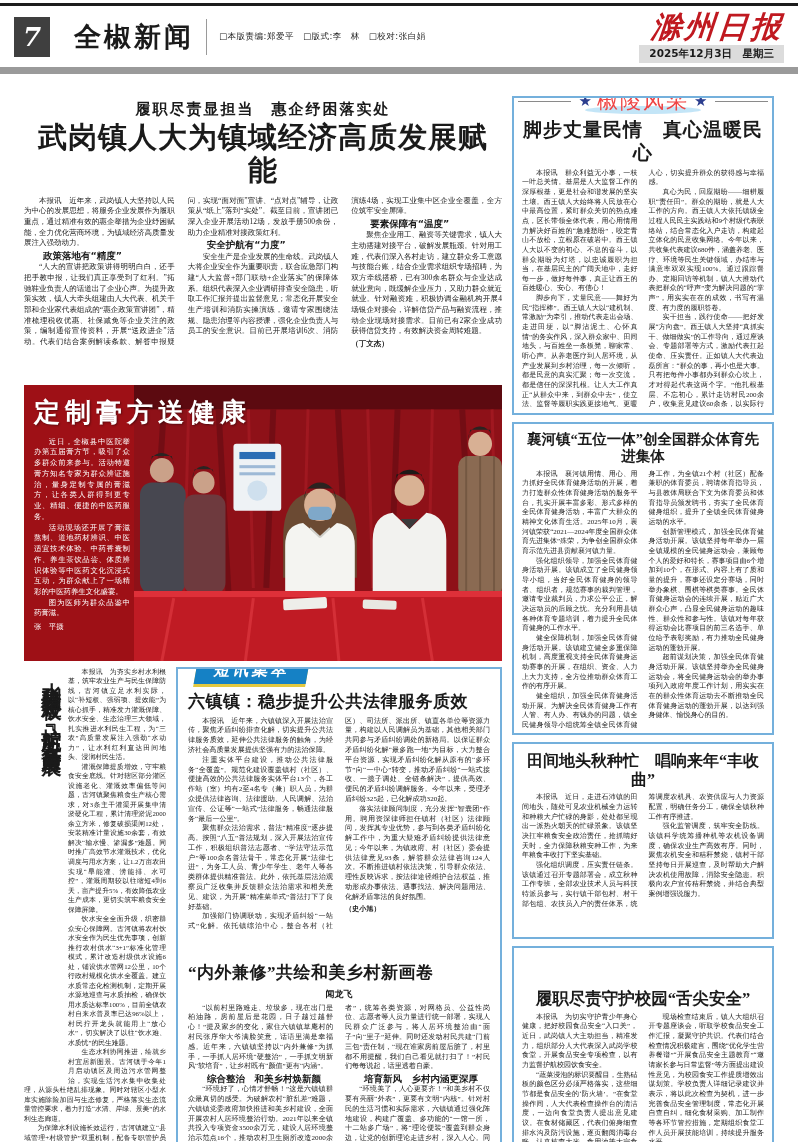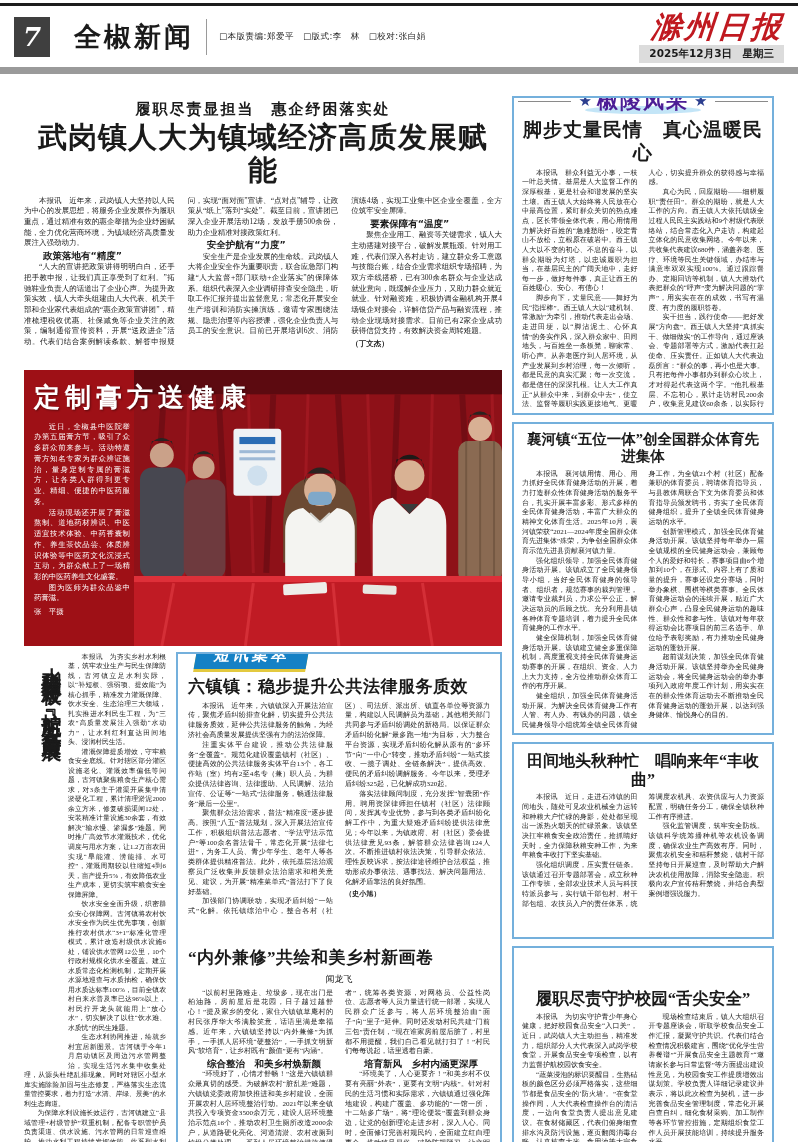--- a/index.html
+++ b/index.html
@@ -25,56 +25,56 @@
   .main-col{width:478px;flex:none;}
   .side-col{flex:1;display:flex;flex-direction:column;gap:7px;}
   
   .kicker{text-align:center;font-size:15px;font-weight:900;letter-spacing:2px;margin:18px 0 2px;}
   .lead-title{text-align:center;font-size:29px;font-weight:900;letter-spacing:1px;margin:0 0 8px;line-height:1.15;}
   .lead-body{column-count:3;column-gap:13px;height:172px;overflow:hidden;font-size:7.5px;line-height:1.42;text-align:justify;}
   .lead-body p,.sbody p,.sn-body p,.water-body p,.pb-cap p{margin:0;text-indent:2em;text-align:justify;}
   .subhead{text-align:center;font-weight:900;font-size:9.5px;margin:5px 0;text-indent:0;font-family:"DejaVu Sans",sans-serif;}
   .byline{text-align:right;text-indent:0 !important;padding-right:8px;margin-top:2px !important;font-weight:700;}
   
-  .photo-box{height:276px;background:#9e1016;margin-top:2px;position:relative;display:flex;overflow:hidden;}
+  .photo-box{height:276px;background:#9e1016;margin-top:17px;position:relative;display:flex;overflow:hidden;}
   .pb-title{position:absolute;top:10px;left:10px;color:#fff;font-size:26px;font-weight:900;letter-spacing:5px;z-index:3;
             text-shadow:1px 1px 2px rgba(0,0,0,.4);}
   .pb-cap{width:96px;flex:none;padding:52px 4px 6px 10px;color:#fff;font-size:7.4px;line-height:1.45;z-index:2;}
   .pb-credit{text-align:right;text-indent:0 !important;padding-right:6px;margin-top:3px !important;}
   .pb-photo{flex:1;position:relative;}
   .pb-photo svg{width:100%;height:100%;display:block;}
   
   .bottom-row{display:flex;gap:10px;margin-top:6px;height:548px;}
   .water{width:142px;flex:none;overflow:hidden;}
   .water-title{writing-mode:vertical-rl;float:left;font-size:20px;font-weight:900;line-height:1;
                width:38px;height:412px;letter-spacing:3px;margin-right:6px;font-family:"DejaVu Sans",sans-serif;}
   .water-body{font-size:6.8px;line-height:1.4;height:548px;overflow:hidden;}
   
   .shortnews{flex:1;border:2px solid #74b0dc;position:relative;padding:4px 10px 6px;overflow:hidden;}
   .badge-row{margin:-16px 0 2px 8px;display:flex;align-items:center;}
   .badge{background:#1581c5;color:#fff;font-weight:900;font-size:16px;letter-spacing:3px;padding:3px 18px;
          transform:skewX(-10deg);box-shadow:0 3px 0 #e3c93f;font-family:"DejaVu Sans",sans-serif;}
   .sn-title{text-align:left;font-size:17px;font-weight:900;margin:6px 0 4px;letter-spacing:.5px;}
-  .sn-author{text-align:center;font-size:9px;font-weight:400;margin:0 0 3px;}
+  .sn-author{text-align:center;font-size:9px;font-weight:700;margin:0 0 3px;}
   .sn-body{column-count:2;column-gap:12px;font-size:7.1px;line-height:1.38;overflow:hidden;}
   .sn-body.h1{height:238px;}
   .sn-body.h2{height:192px;}
   
   .sbox{border:2px solid #74b0dc;padding:3px 8px 4px;overflow:hidden;}
   .sbox.first{margin-top:14px;height:308px;}
   .sbox.r2{height:302px;}
   .sbox.r3{height:186px;}
   .sbox.r4{height:214px;}
   .banner{display:flex;align-items:center;margin:-14px -4px 0;}
   .banner .bline{flex:1;height:1px;background:#8a8a8a;}
   .banner-core{display:flex;align-items:center;gap:5px;background:#fff;padding:0 8px;position:relative;}
   .banner-core::after{content:"";position:absolute;left:14px;right:14px;bottom:1px;height:8px;background:#c3e5f7;
                       border-radius:50%;z-index:0;}
   .banner-star{color:#2c3e8f;font-size:15px;position:relative;z-index:1;}
-  .banner-text{color:#4c1d95;font-weight:700;font-size:21px;letter-spacing:2px;position:relative;z-index:1;
+  .banner-text{color:#ef4444;font-weight:400;font-size:21px;letter-spacing:2px;position:relative;z-index:1;
                font-family:"DejaVu Sans",sans-serif;}
   .s-title{text-align:center;font-weight:900;margin:4px 0 4px;line-height:1.2;}
   .s-title.t1{font-size:19px;letter-spacing:1px;}
   .s-title.t2{font-size:14.5px;}
   .s-title.t3{font-size:16px;}
   .s-title.t4{font-size:16.5px;margin-top:38px;}
   .sbody{column-count:2;column-gap:11px;font-size:7px;line-height:1.38;overflow:hidden;}
   .sbody.b1{height:252px;}
   .sbody.b2{height:262px;}
   .sbody.b3{height:148px;}

